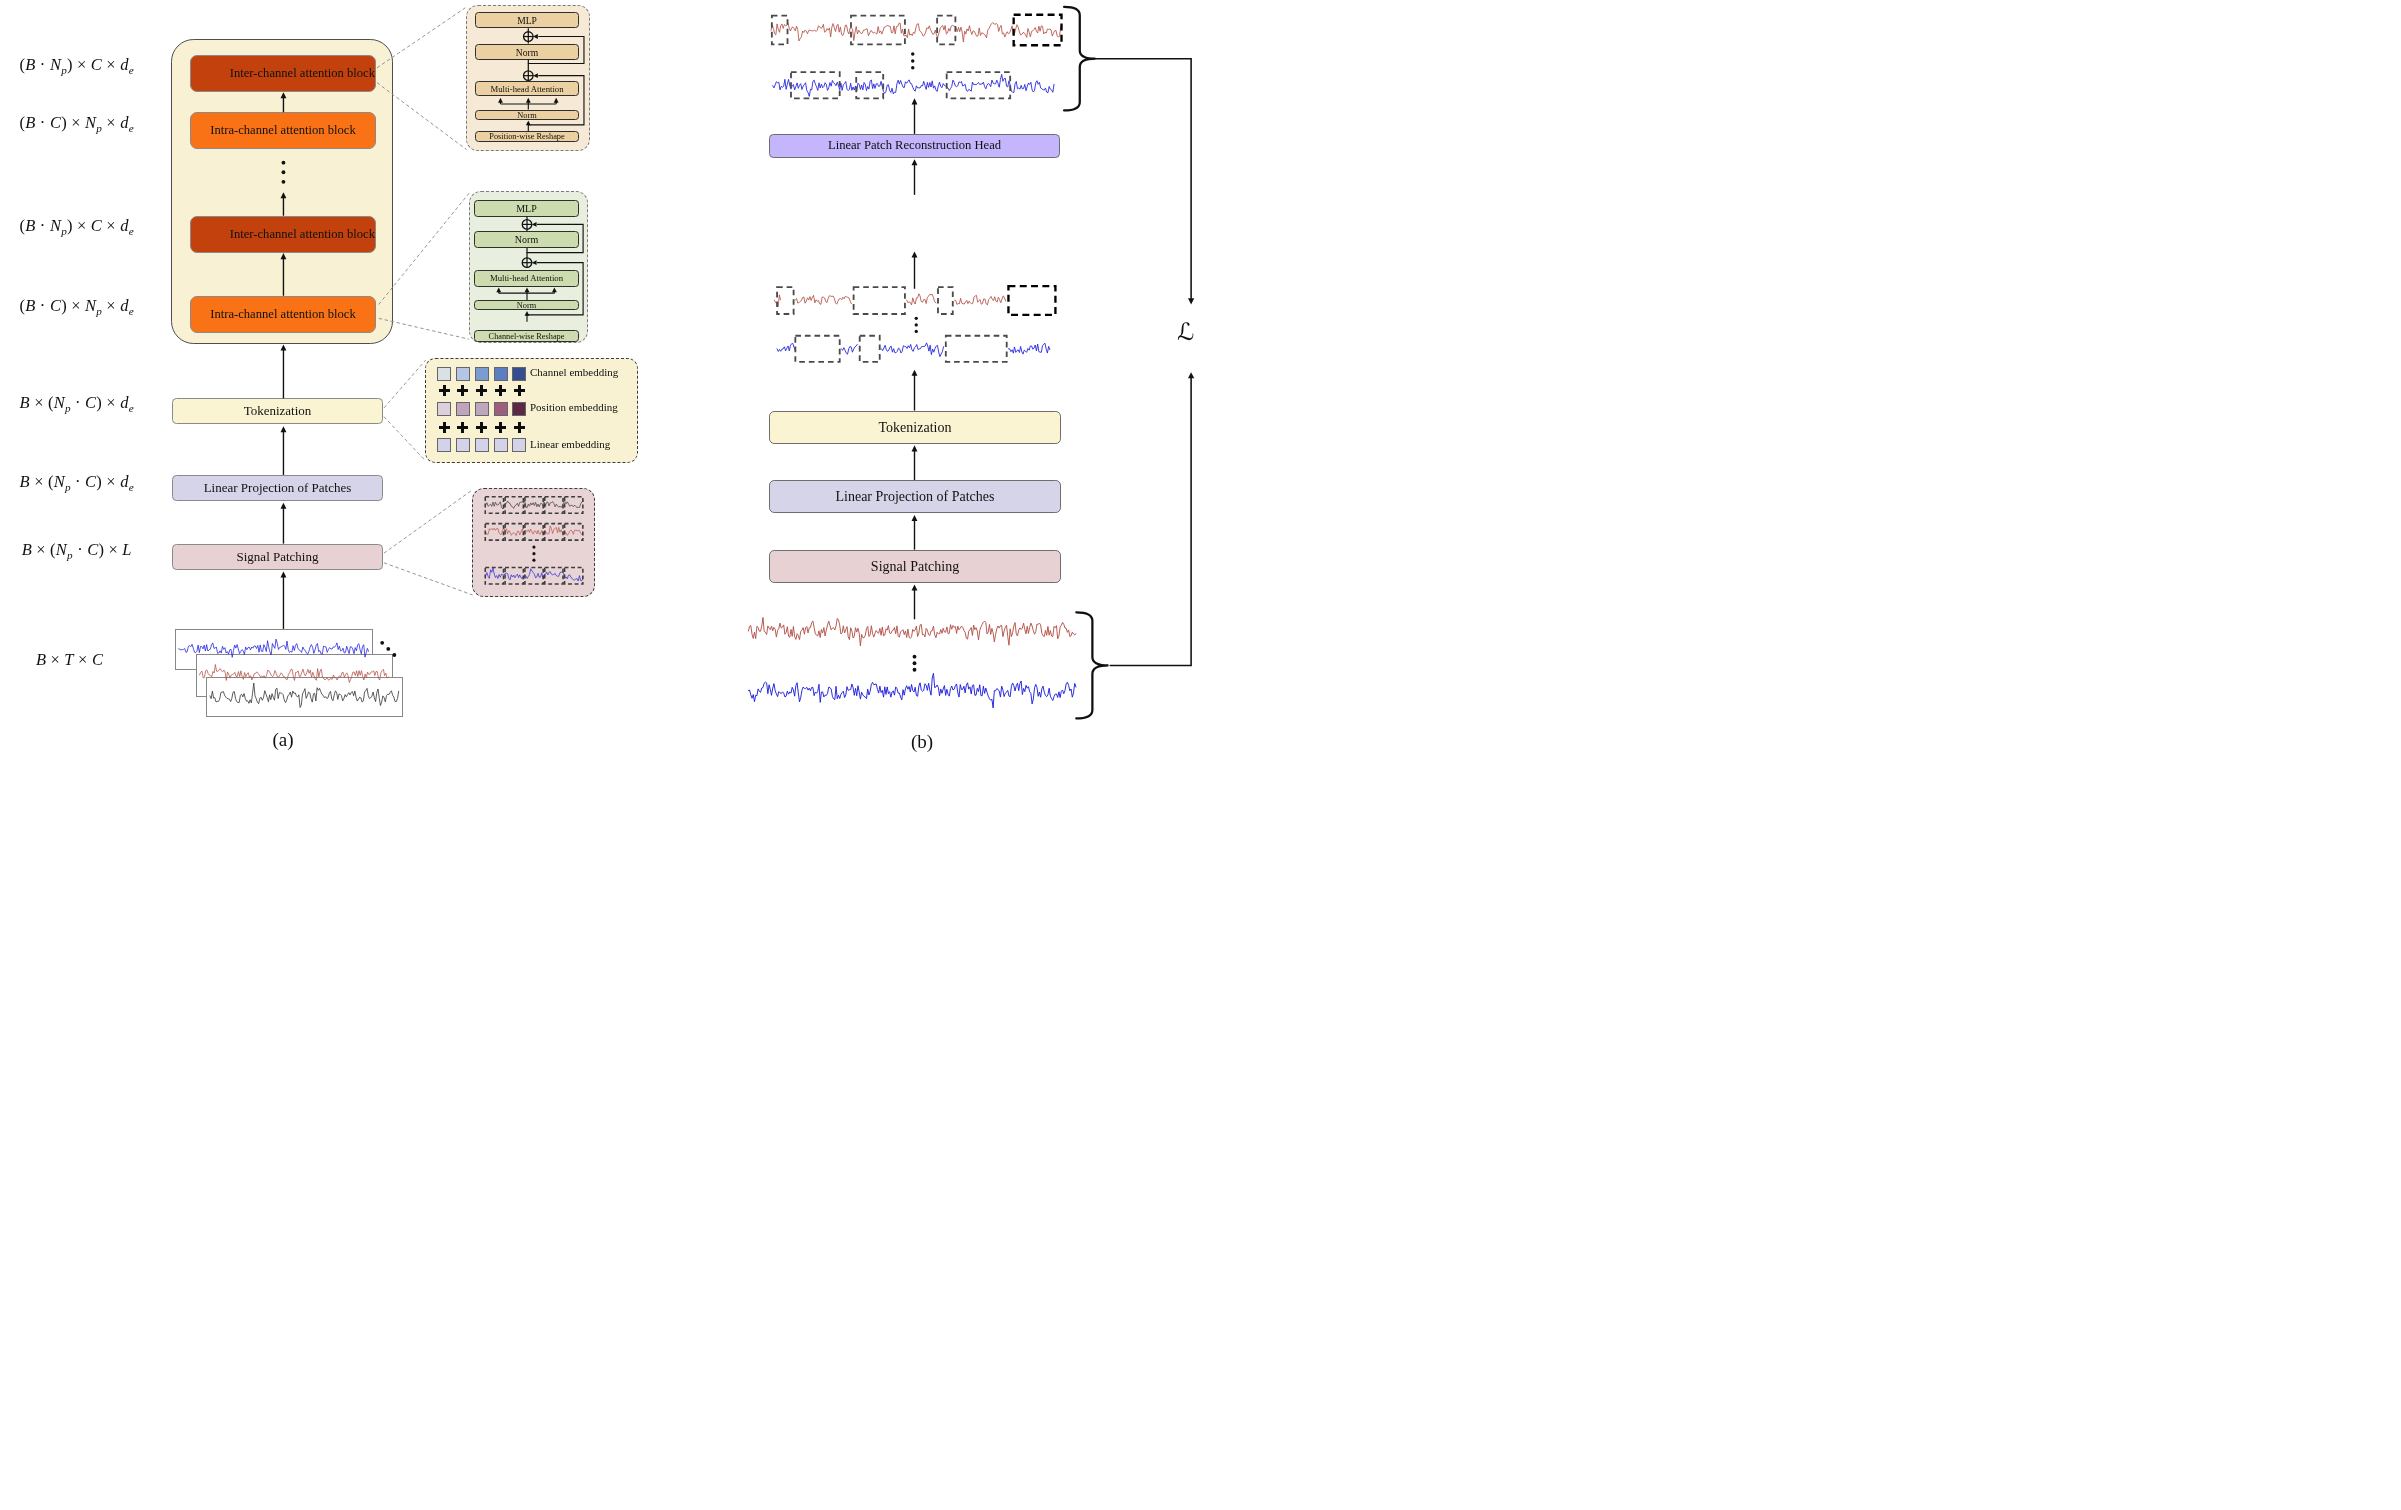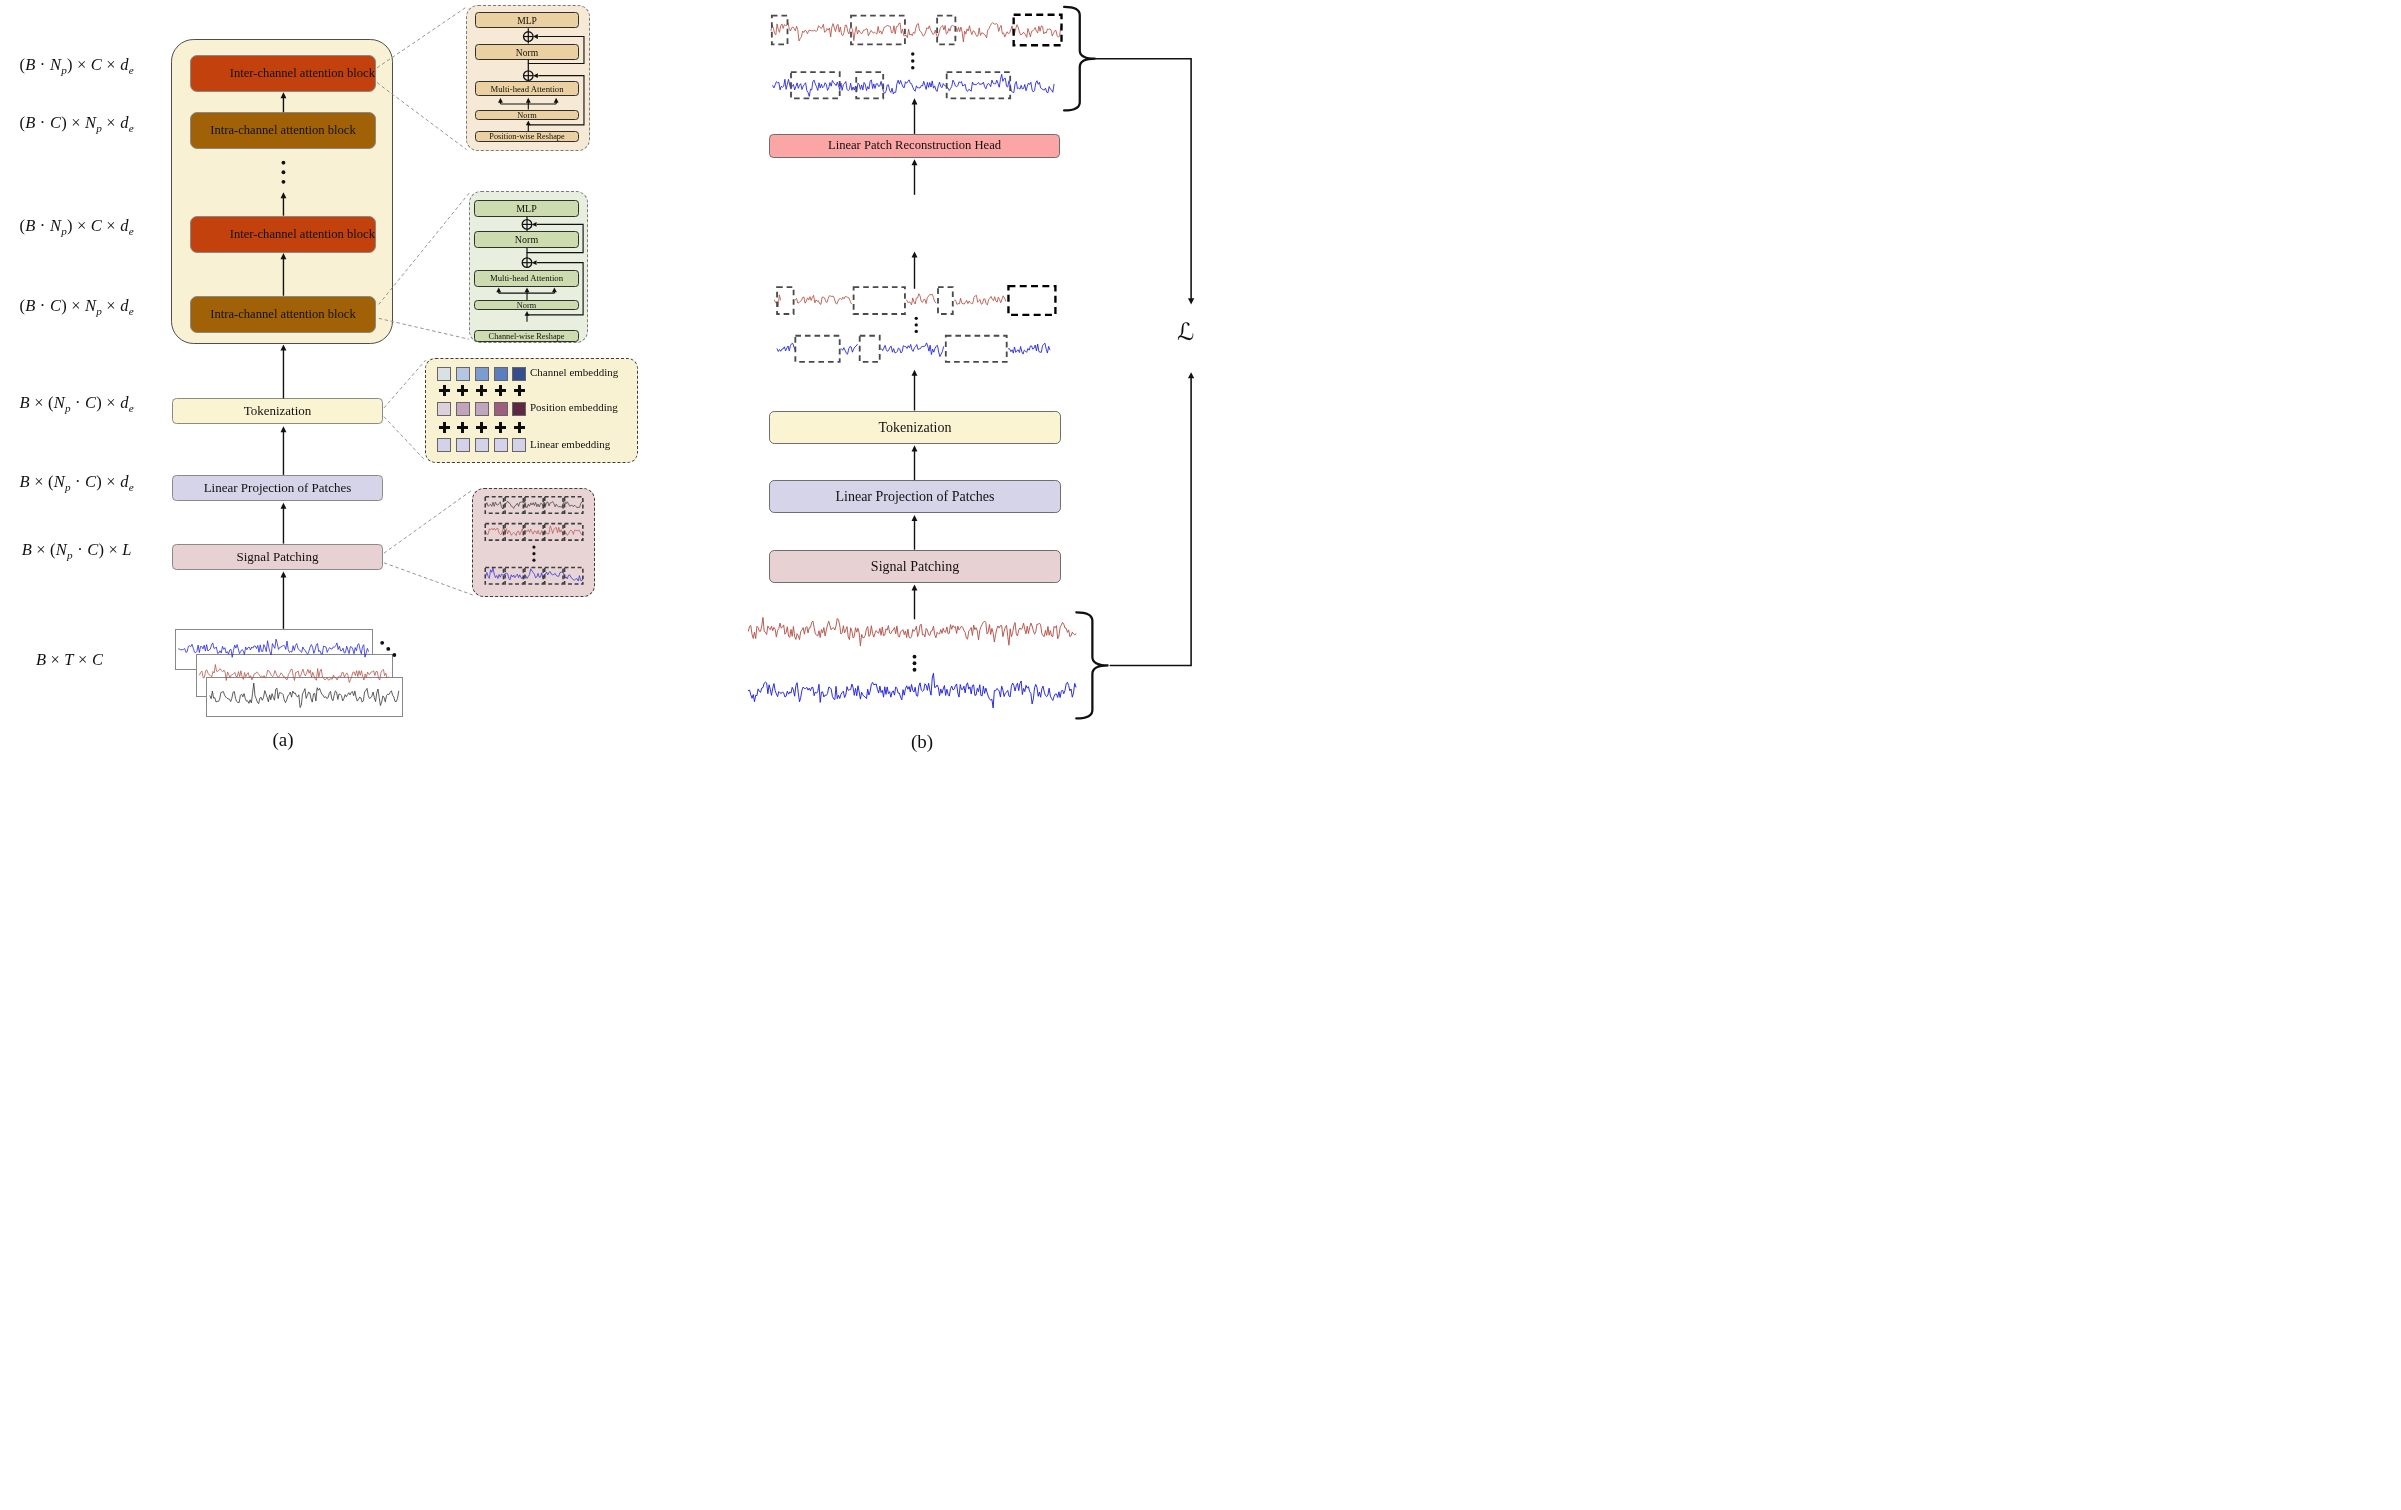--- a/index.html
+++ b/index.html
@@ -8,21 +8,21 @@
   .abs{position:absolute;box-sizing:border-box;}
   
   .dimlabel{width:150px;left:1.7px;text-align:center;font-size:16.5px;letter-spacing:0.2px;white-space:nowrap;}
   .dimlabel sub{font-size:.68em;}
   
   .encoder{left:171px;top:39px;width:222px;height:305px;background:#f8f1d4;border:1.4px solid #4d4d4d;border-radius:22.6px;}
   .encblock{left:190px;width:186px;height:37px;border:1px solid #8a8a8a;border-radius:7px;
             display:flex;align-items:center;justify-content:center;text-align:center;font-size:12.6px;line-height:1.22;}
   .encblock span{display:inline-block;max-width:146px;}
   .inter{background:#c2410c;justify-content:flex-end;}
-  .intra{background:#a16207;}
+  .intra{background:#f97316;}
   
   .pipebox{left:172px;width:211px;height:26px;border:1px solid #8a8a8a;border-radius:4.4px;
            display:flex;align-items:center;justify-content:center;font-size:13px;}
   .rightbox{border:1px solid #6e6e6e;display:flex;align-items:center;justify-content:center;}
   
   .card{background:#ffffff;border:0.9px solid #888;}
   
   .inset{border-radius:12px;}
   .inset.tan{left:466px;top:5.2px;width:124px;height:146px;background:#f6ead6;border:1.4px dashed #7b7b7b;}
   .inset.green{left:469px;top:191px;width:119px;height:152px;background:#e9efde;border:1.4px dashed #7b7b7b;}
@@ -117,21 +117,21 @@
       <span>Channel-wise Reshape</span>
     </div>
 
   <div class="abs inset embed" id="embed-inset"></div>
   <div class="abs embedlabel" style="top:366px">Channel embedding</div>
   <div class="abs embedlabel" style="top:401px">Position embedding</div>
   <div class="abs embedlabel" style="top:438px">Linear embedding</div>
 
   <div class="abs inset pink"></div>
 
-  <div class="abs rightbox" style="left:769px;top:134px;width:291px;height:23.5px;background:#fca5a5;border-radius:4.4px;font-size:12.6px">
+  <div class="abs rightbox" style="left:769px;top:134px;width:291px;height:23.5px;background:#c4b5fd;border-radius:4.4px;font-size:12.6px">
       <span>Linear Patch Reconstruction Head</span>
     </div>
   <div class="abs rightbox" style="left:769px;top:411px;width:292px;height:33px;background:#fbf4d2;border-radius:5.2px;font-size:14px">
       <span>Tokenization</span>
     </div>
   <div class="abs rightbox" style="left:769px;top:480px;width:292px;height:33px;background:#d6d4e8;border-radius:5.2px;font-size:14px">
       <span>Linear Projection of Patches</span>
     </div>
   <div class="abs rightbox" style="left:769px;top:550px;width:292px;height:33px;background:#e8d1d3;border-radius:5.2px;font-size:14px">
       <span>Signal Patching</span>

